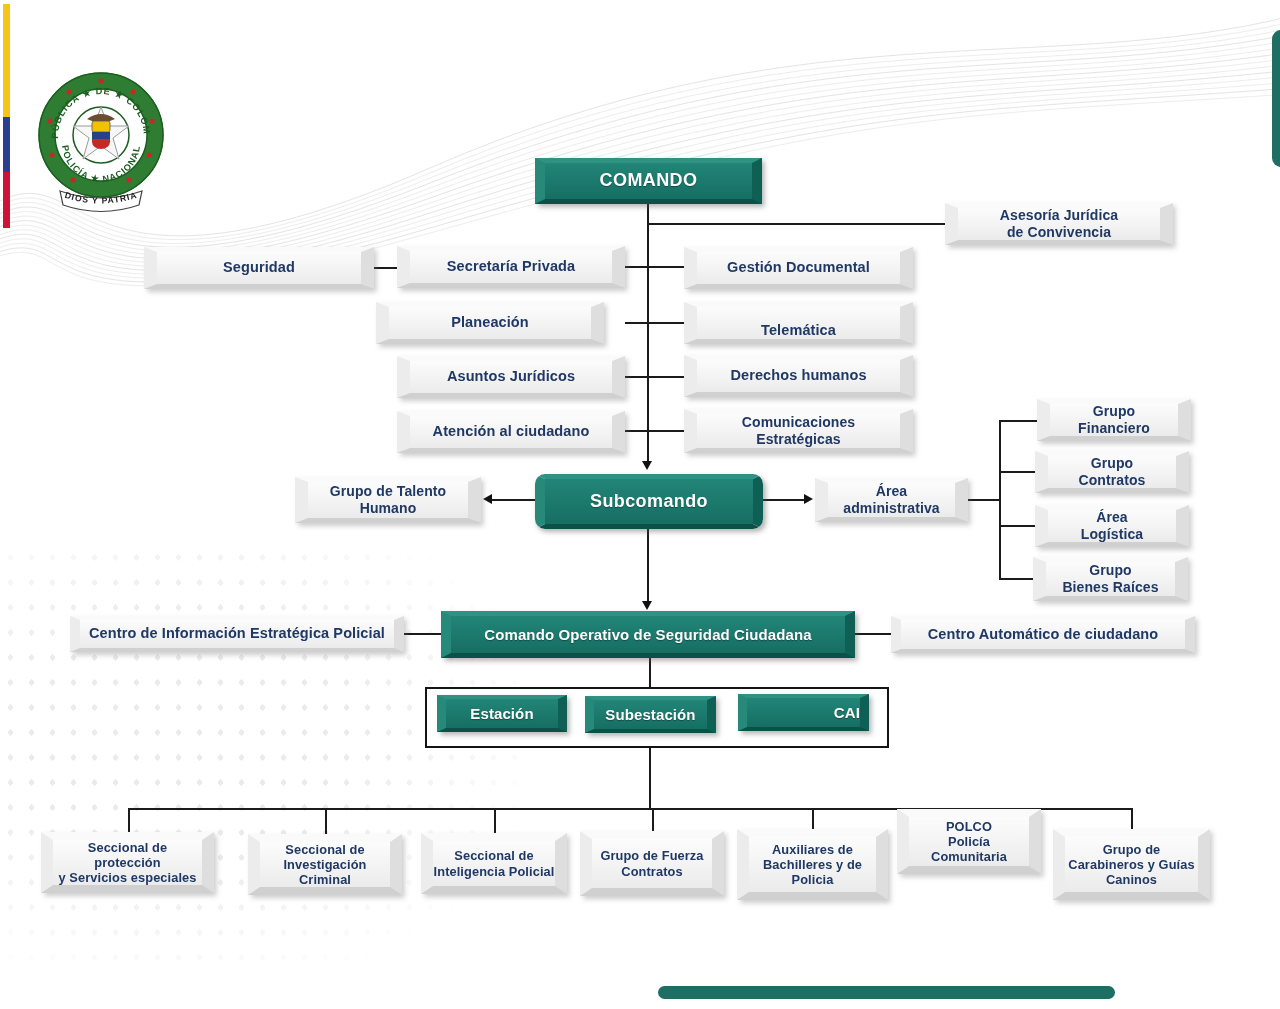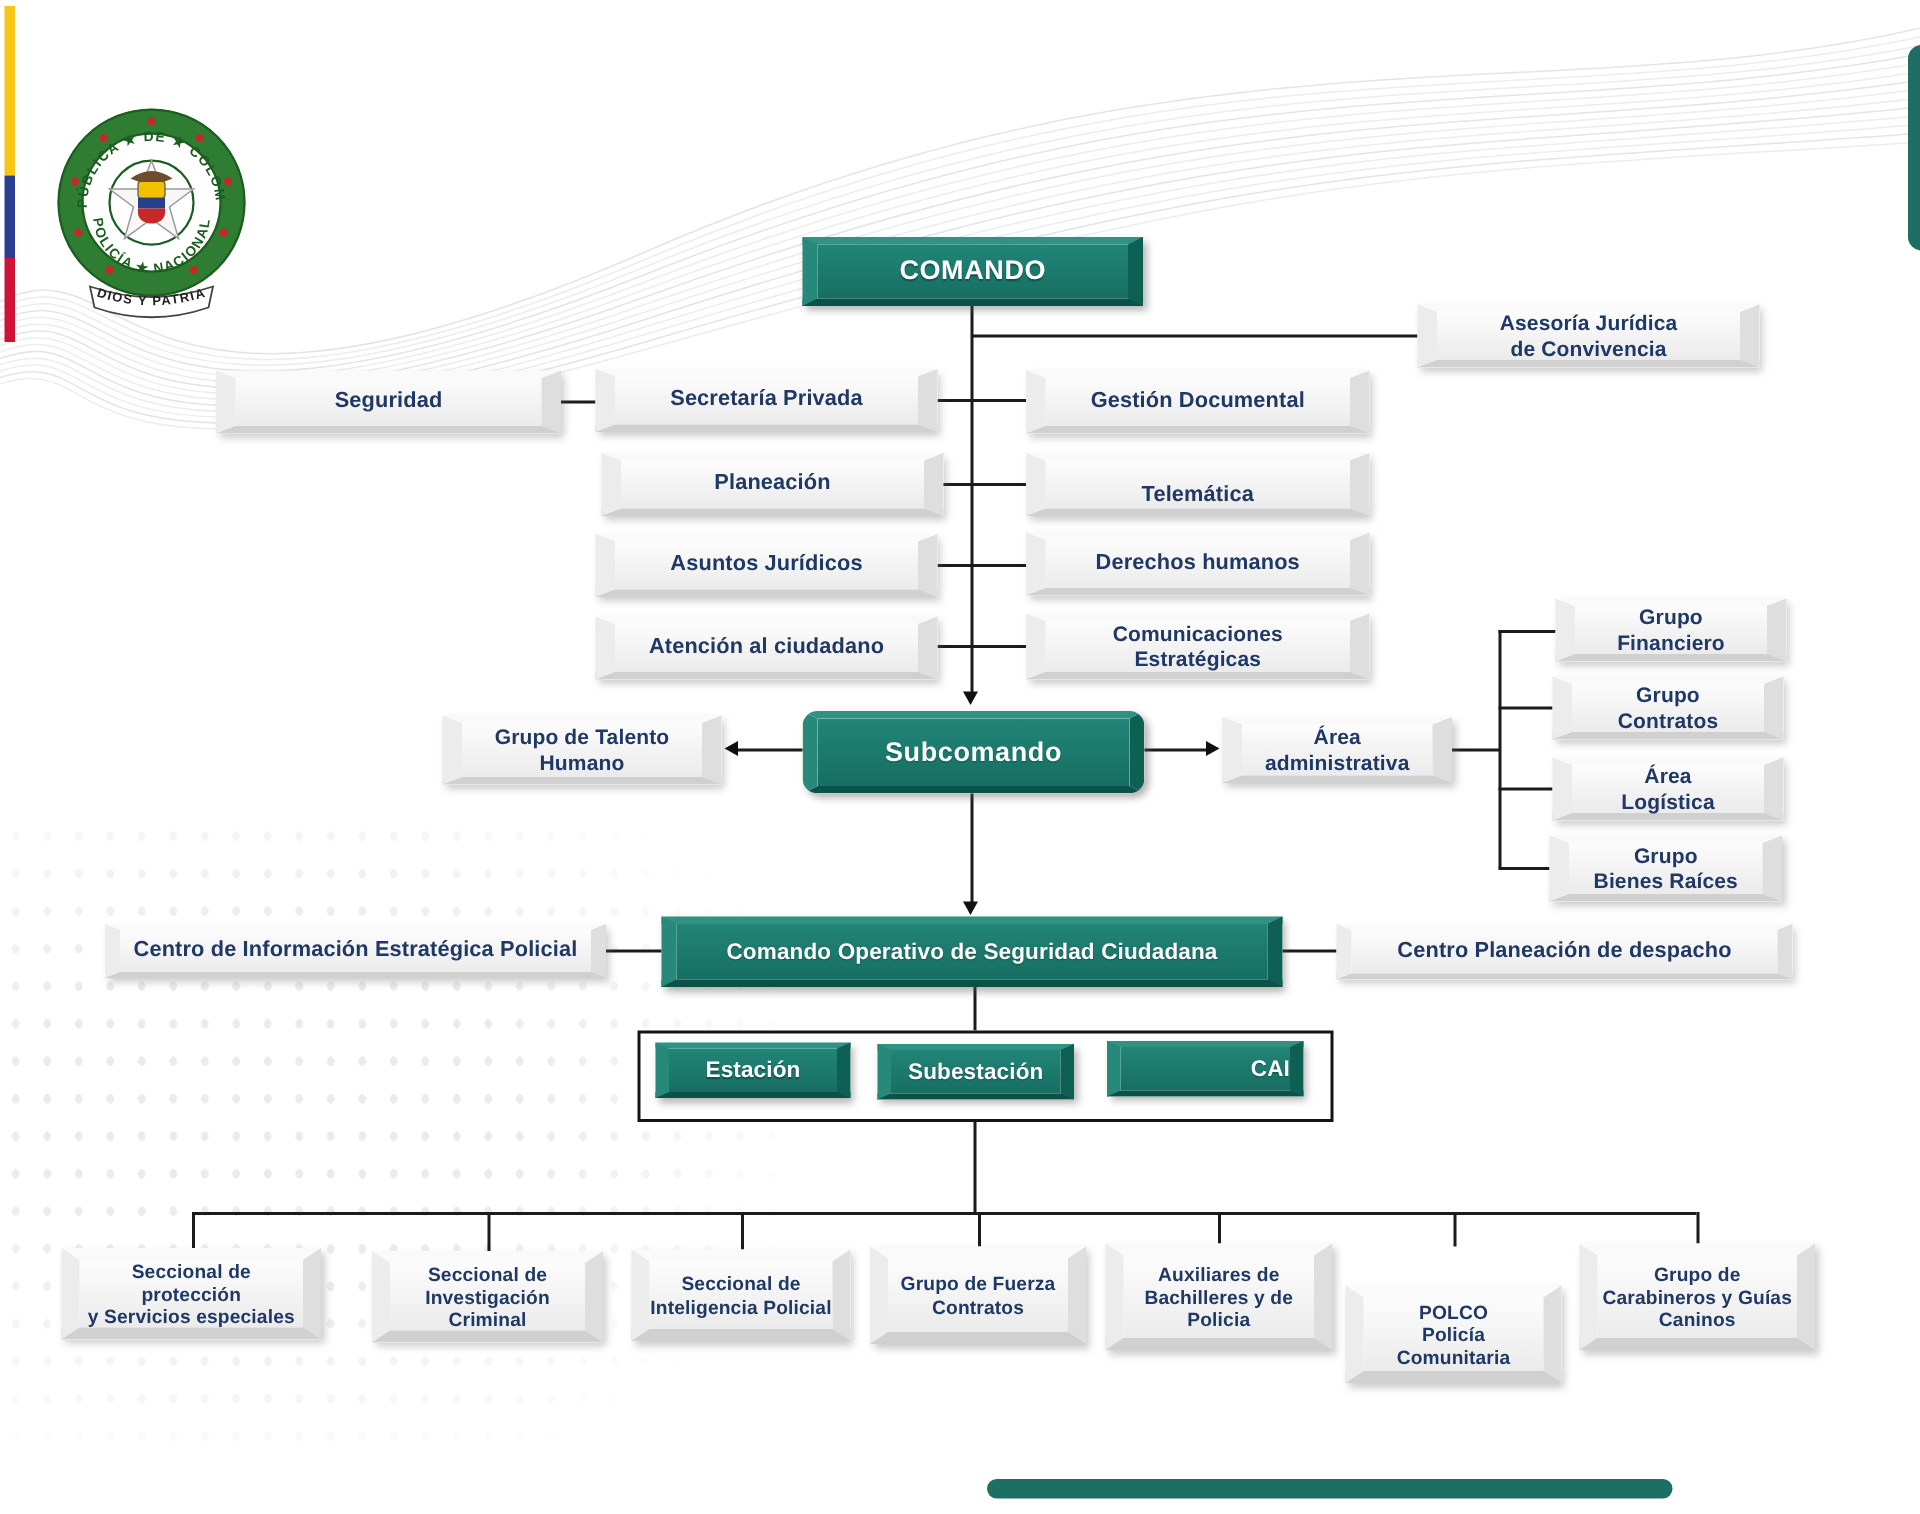--- a/index.html
+++ b/index.html
@@ -192,21 +192,21 @@
 de Convivencia</span>
 </div>
 
 <div class="node gray" style="left:144px;top:247px;width:230px;height:42px;">
   <span class="label">Seguridad</span>
 </div>
 
 <div class="node gray" style="left:397px;top:246px;width:228px;height:42px;">
   <span class="label">Secretaría Privada</span>
 </div>
-<div class="node gray" style="left:401px;top:302px;width:228px;height:42px;">
+<div class="node gray" style="left:376px;top:302px;width:228px;height:42px;">
   <span class="label">Planeación</span>
 </div>
 <div class="node gray" style="left:397px;top:356px;width:228px;height:42px;">
   <span class="label">Asuntos Jurídicos</span>
 </div>
 <div class="node gray" style="left:397px;top:411px;width:228px;height:42px;">
   <span class="label">Atención al ciudadano</span>
 </div>
 
 <div class="node gray" style="left:684px;top:247px;width:229px;height:42px;">
@@ -252,21 +252,21 @@
 Bienes Raíces</span>
 </div>
 
 <div class="node gray small" style="left:70px;top:616px;width:334px;height:36px;text-align:right;">
   <span class="label">Centro de Información Estratégica Policial</span>
 </div>
 <div class="node teal mid" style="left:441px;top:611px;width:414px;height:47px;">
   <span class="label">Comando Operativo de Seguridad Ciudadana</span>
 </div>
 <div class="node gray small" style="left:891px;top:616px;width:304px;height:37px;">
-  <span class="label">Centro Planeación de despacho</span>
+  <span class="label">Centro Automático de ciudadano</span>
 </div>
 
 <div class="frame">
   <div class="node teal station" style="left:10px;top:6px;width:130px;height:37px;">
     <span class="label">Estación</span>
   </div>
   <div class="node teal station" style="left:158px;top:7px;width:131px;height:37px;">
     <span class="label">Subestación</span>
   </div>
   <div class="node teal station" style="left:311px;top:5px;width:131px;height:37px;justify-content:flex-end;">
@@ -288,21 +288,21 @@
 </div>
 <div class="node gray bottom" style="left:580px;top:831px;width:144px;height:65px;">
   <span class="label">Grupo de Fuerza
 Contratos</span>
 </div>
 <div class="node gray bottom" style="left:737px;top:829px;width:151px;height:71px;">
   <span class="label">Auxiliares de
 Bachilleres y de
 Policia</span>
 </div>
-<div class="node gray bottom" style="left:897px;top:857px;width:144px;height:65px;">
+<div class="node gray bottom" style="left:897px;top:809px;width:144px;height:65px;">
   <span class="label">POLCO
 Policía Comunitaria</span>
 </div>
 <div class="node gray bottom" style="left:1053px;top:829px;width:157px;height:71px;">
   <span class="label">Grupo de
 Carabineros y Guías
 Caninos</span>
 </div>
 
 </body></html>

